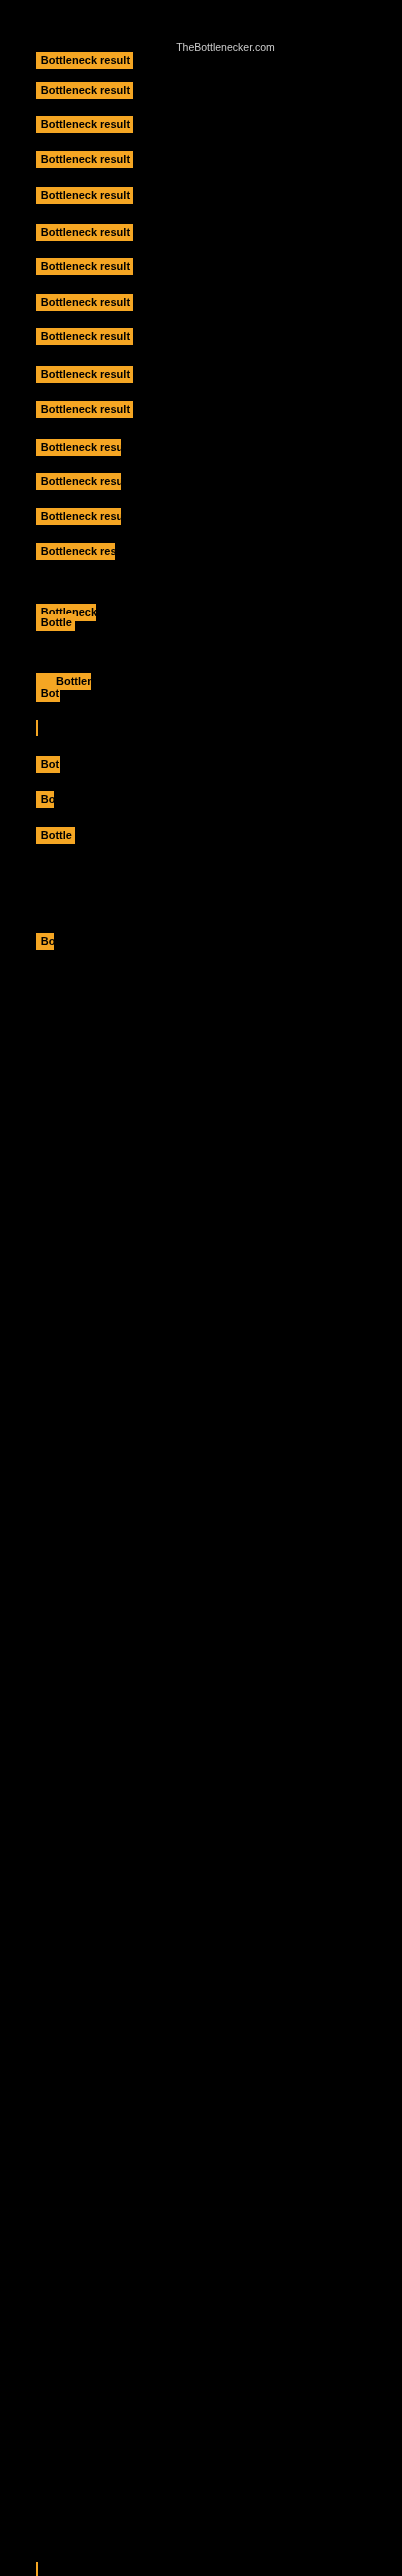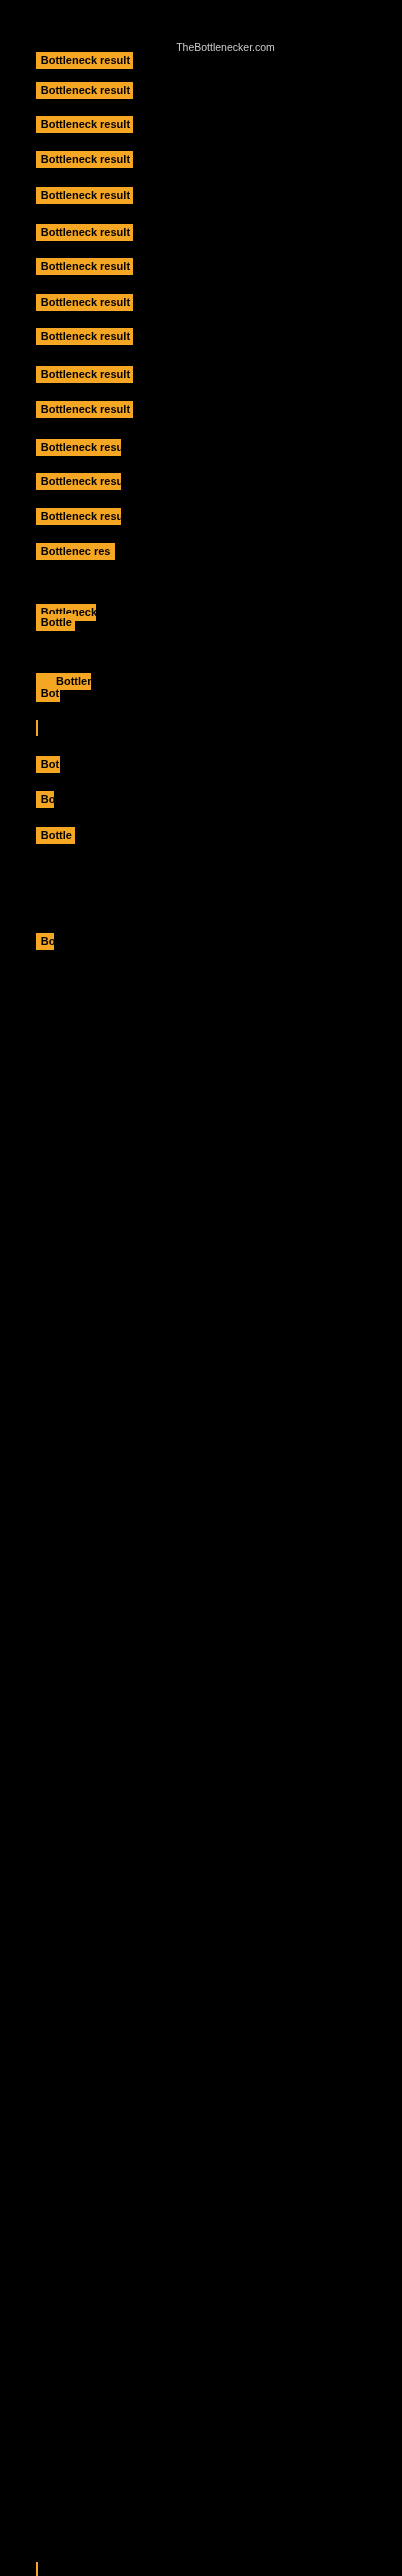--- a/index.html
+++ b/index.html
@@ -56,21 +56,21 @@
     <div class="bottleneck-badge" style="top: 151px; max-width: 97px;">Bottleneck result</div>
     <div class="bottleneck-badge" style="top: 188px; max-width: 97px;">Bottleneck result</div>
     <div class="bottleneck-badge" style="top: 222px; max-width: 97px;">Bottleneck result</div>
     <div class="bottleneck-badge" style="top: 258px; max-width: 97px;">Bottleneck result</div>
     <div class="bottleneck-badge" style="top: 292px; max-width: 97px;">Bottleneck result</div>
     <div class="bottleneck-badge" style="top: 330px; max-width: 97px;">Bottleneck result</div>
     <div class="bottleneck-badge" style="top: 365px; max-width: 97px;">Bottleneck result</div>
     <div class="bottleneck-badge" style="top: 403px; max-width: 85px;">Bottleneck resu</div>
     <div class="bottleneck-badge" style="top: 437px; max-width: 85px;">Bottleneck resu</div>
     <div class="bottleneck-badge" style="top: 472px; max-width: 85px;">Bottleneck resu</div>
-    <div class="bottleneck-badge" style="top: 507px; max-width: 79px;">Bottlenec res</div>
+    <div class="bottleneck-badge" style="top: 507px; max-width: 79px;">Bottleneck res</div>
     <div class="bottleneck-badge" style="top: 568px; max-width: 60px;">Bottleneck</div>
     <div class="bottleneck-badge" style="top: 578px; max-width: 39px;">Bottle</div>
     <div class="bottleneck-badge" style="top: 637px; max-width: 55px; padding-left: 20px;">Bottlenec</div>
     <div class="bottleneck-badge" style="top: 649px; max-width: 24px;">Bot</div>
     <div class="vertical-bar" style="top: 684px; height: 16px;"></div>
     <div class="bottleneck-badge" style="top: 720px; max-width: 24px;">Bot</div>
     <div class="bottleneck-badge" style="top: 755px; max-width: 17.7px;">Bo</div>
     <div class="bottleneck-badge" style="top: 791px; max-width: 39px;">Bottle</div>
     <div class="bottleneck-badge" style="top: 897px; max-width: 17.7px;">Bo</div>
     <div class="vertical-bar" style="top: 2526px; height: 16px;"></div>

